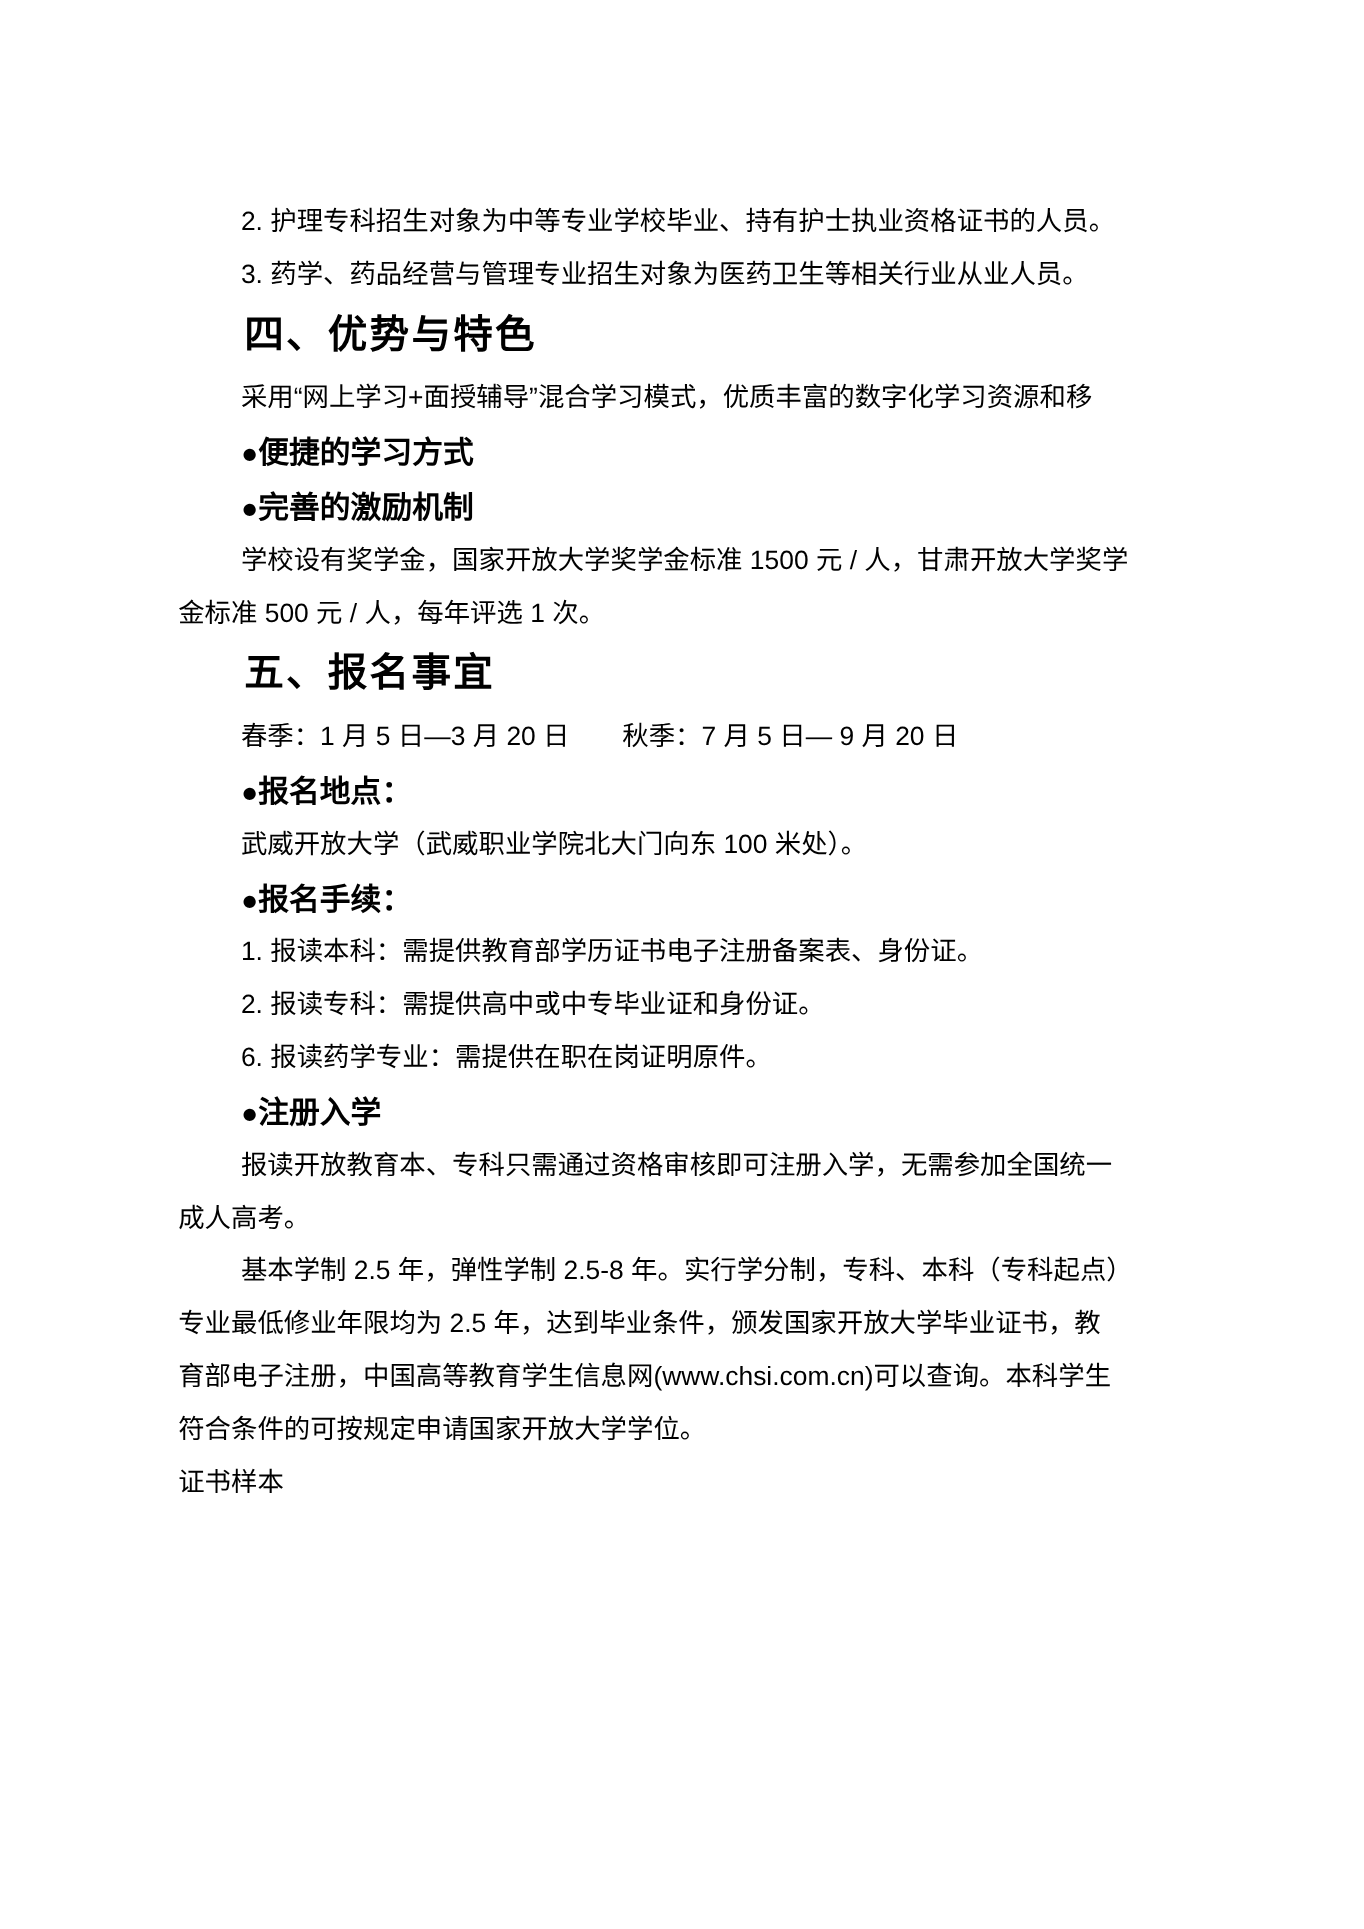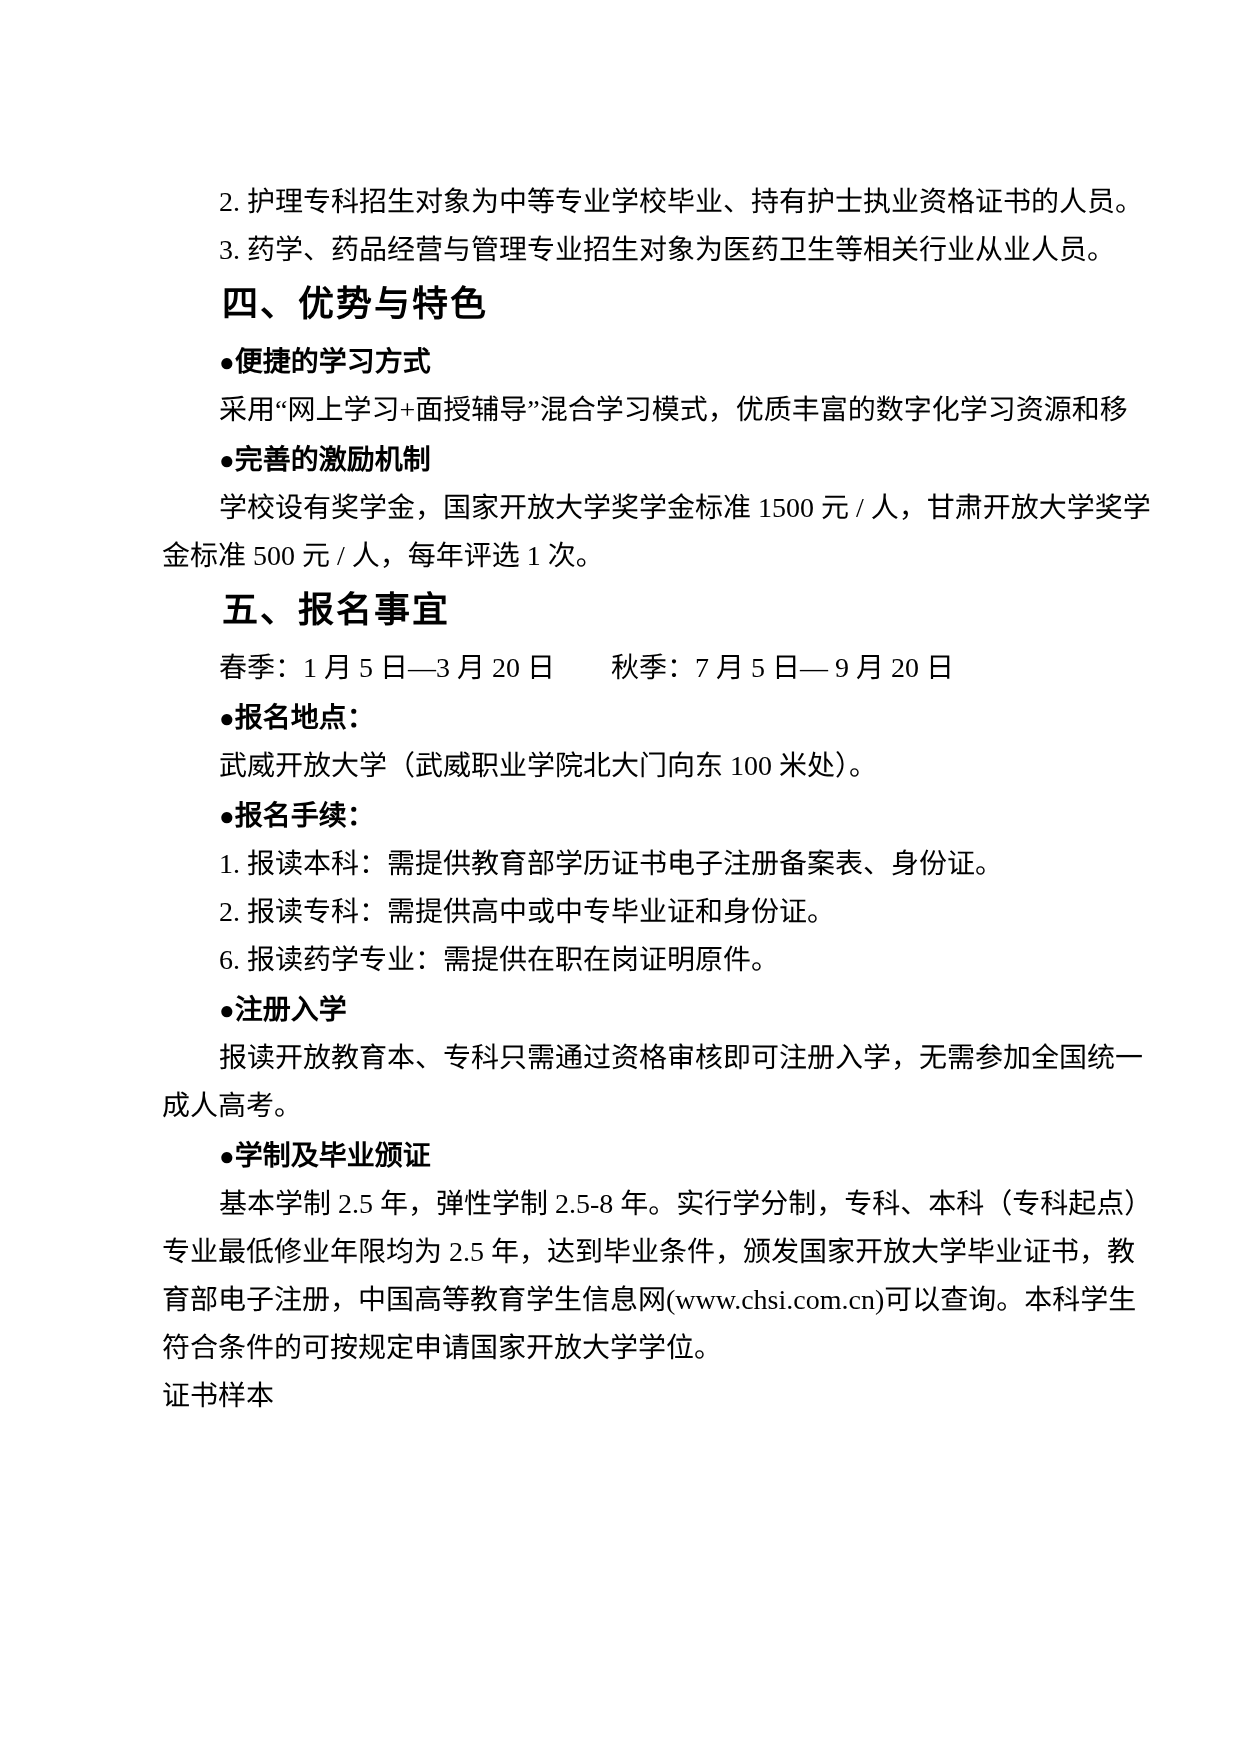--- a/index.html
+++ b/index.html
@@ -15,22 +15,22 @@
     overflow: hidden;
     color: #000000;
   }
   .content {
     position: absolute;
     left: 162px;
     top: 178px;
     width: 925px;
   }
   .line {
-    font-family: Liberation Serif, serif;
-    font-size: 28px;
+    font-family: Liberation Sans, sans-serif;
+    font-size: 24px;
     line-height: 48px;
     color: #000000;
     white-space: nowrap;
   }
   .indent {
     text-indent: 57px;
   }
   .plain {
     text-indent: 0;
   }
@@ -61,36 +61,35 @@
   }
 </style>
 </head>
 <body>
 
 <div class="page">
   <div class="content">
       <div class="line indent">2. 护理专科招生对象为中等专业学校毕业、持有护士执业资格证书的人员。</div>
       <div class="line indent">3. 药学、药品经营与管理专业招生对象为医药卫生等相关行业从业人员。</div>
       <div class="line heading">四、优势与特色</div>
+      <div class="line indent">采用“网上学习+面授辅导”混合学习模式，优质丰富的数字化学习资源和移</div>
       <div class="line bullet"><span class="marker">●</span><span>便捷的学习方式</span></div>
-      <div class="line indent">采用“网上学习+面授辅导”混合学习模式，优质丰富的数字化学习资源和移</div>
       <div class="line bullet"><span class="marker">●</span><span>完善的激励机制</span></div>
       <div class="line indent">学校设有奖学金，国家开放大学奖学金标准 1500 元 / 人，甘肃开放大学奖学</div>
       <div class="line plain">金标准 500 元 / 人，每年评选 1 次。</div>
       <div class="line heading">五、报名事宜</div>
       <div class="line indent">春季：1 月 5 日—3 月 20 日　　秋季：7 月 5 日— 9 月 20 日</div>
       <div class="line bullet"><span class="marker">●</span><span>报名地点：</span></div>
       <div class="line indent">武威开放大学（武威职业学院北大门向东 100 米处）。</div>
       <div class="line bullet"><span class="marker">●</span><span>报名手续：</span></div>
       <div class="line indent">1. 报读本科：需提供教育部学历证书电子注册备案表、身份证。</div>
       <div class="line indent">2. 报读专科：需提供高中或中专毕业证和身份证。</div>
       <div class="line indent">6. 报读药学专业：需提供在职在岗证明原件。</div>
       <div class="line bullet"><span class="marker">●</span><span>注册入学</span></div>
       <div class="line indent">报读开放教育本、专科只需通过资格审核即可注册入学，无需参加全国统一</div>
       <div class="line plain">成人高考。</div>
-      <div class="line bullet"><span class="marker">●</span><span>学制及毕业颁证</span></div>
       <div class="line indent">基本学制 2.5 年，弹性学制 2.5-8 年。实行学分制，专科、本科（专科起点）</div>
       <div class="line plain">专业最低修业年限均为 2.5 年，达到毕业条件，颁发国家开放大学毕业证书，教</div>
       <div class="line plain">育部电子注册，中国高等教育学生信息网(www.chsi.com.cn)可以查询。本科学生</div>
       <div class="line plain">符合条件的可按规定申请国家开放大学学位。</div>
       <div class="line center">证书样本</div>
     </div>
 </div>
 
 </body></html>

